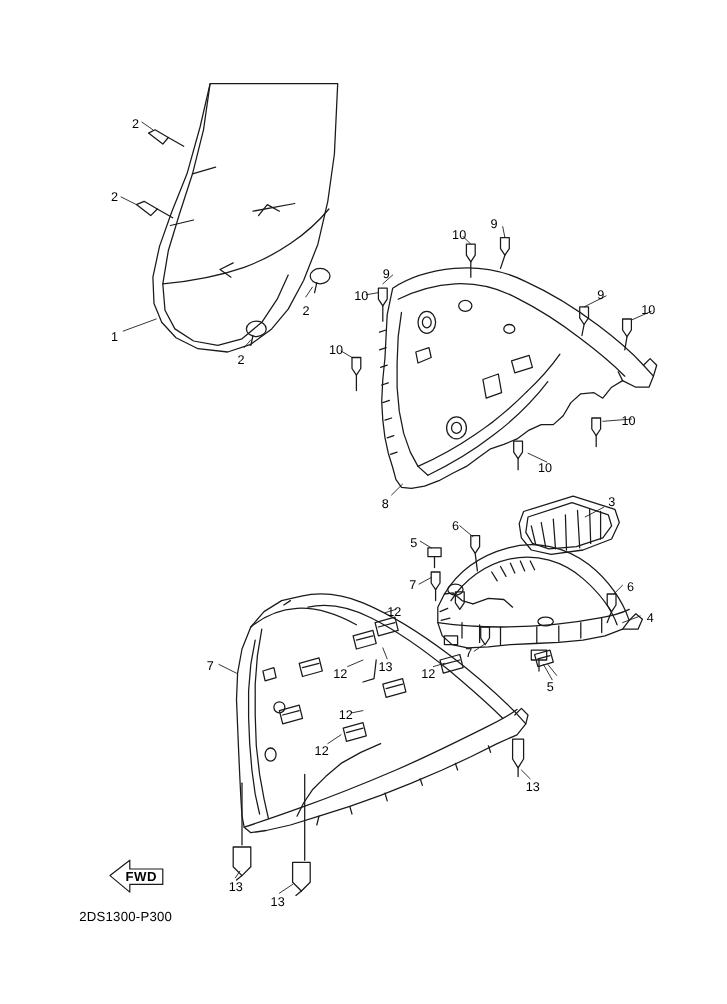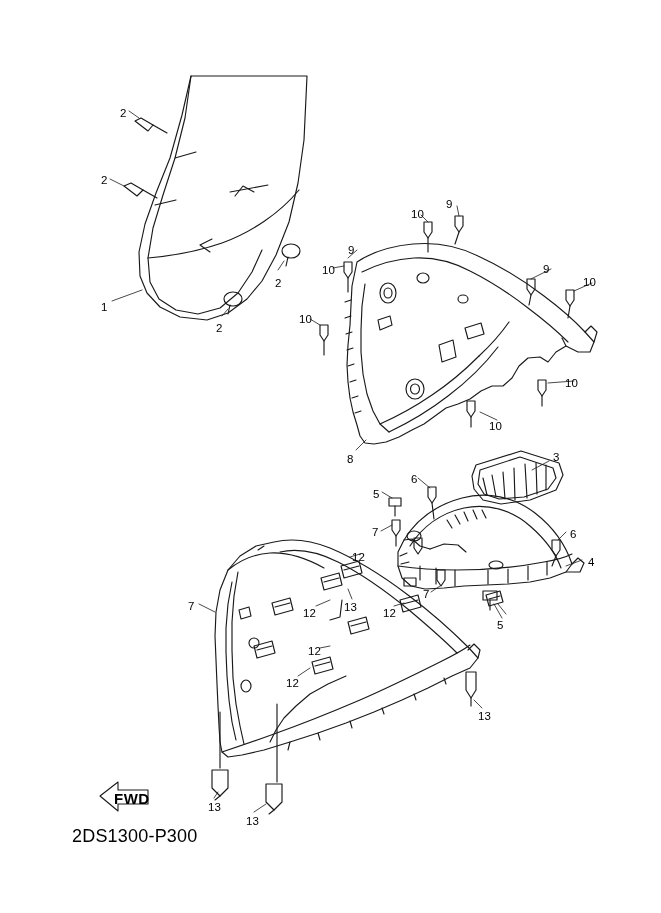--- a/index.html
+++ b/index.html
@@ -33,37 +33,37 @@
     font-family: "Liberation Sans", sans-serif;
     color: #000;
     line-height: 1;
     white-space: nowrap;
     user-select: none;
   }
   #part-code {
     position: absolute;
     left: 72px;
     top: 826px;
-    font-size: 18px;
+    font-size: 12px;
     letter-spacing: 0.2px;
     color: #000;
     font-family: "Liberation Sans", sans-serif;
   }
   #fwd-label {
     position: absolute;
     left: 96px;
     top: 782px;
     width: 56px;
     height: 30px;
   }
   #fwd-label .fwd-text {
     position: absolute;
     left: 18px;
     top: 8px;
-    font-size: 15px;
+    font-size: 12px;
     font-weight: bold;
     letter-spacing: 0.5px;
   }
 </style>
 </head>
 <body>
 
 <div id="diagram-root">
 
   <svg class="canvas" viewBox="0 0 661 913">

